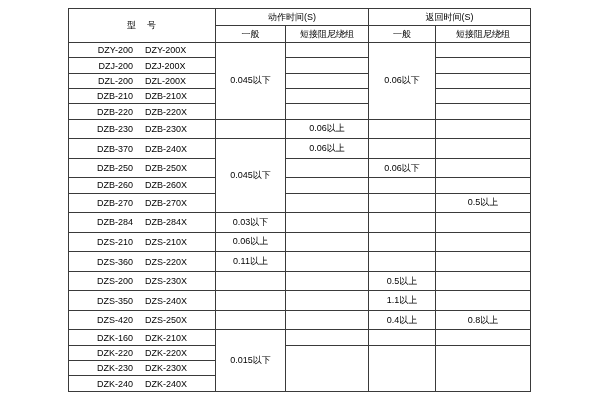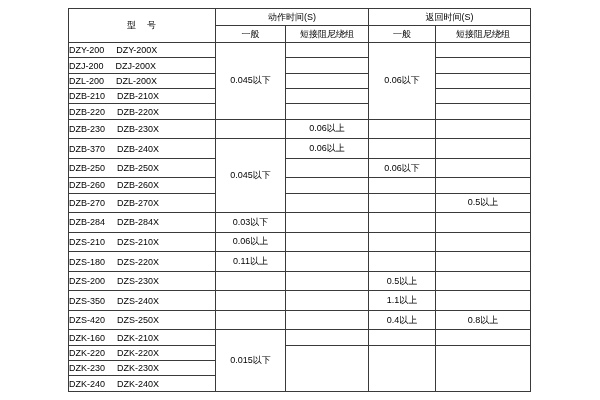--- a/index.html
+++ b/index.html
@@ -19,21 +19,21 @@
     vertical-align: middle;
     font-weight: normal;
     font-size: 9px;
     overflow: hidden;
     white-space: nowrap;
   }
   table.spec { border: 1px solid #2b2b2b; }
   thead tr { height: 17px; }
   .model-header { white-space: pre; letter-spacing: 1px; }
   td.model-cell { }
-  td.model-cell .pair { display: flex; justify-content: flex-start; gap: 12px; }
+  td.model-cell .pair { display: flex; justify-content: center; gap: 12px; }
   td.val-cell { }
 </style>
 </head>
 <body>
 
 <div class="canvas">
   <table class="spec">
     <colgroup>
       <col style="width:147px">
       <col style="width:70px">
@@ -184,21 +184,21 @@
             </div>
           </td>
           <td class="val-cell">0.06以上</td>
           <td class="val-cell"></td>
           <td class="val-cell"></td>
           <td class="val-cell"></td>
         </tr>
         <tr>
           <td class="model-cell">
             <div class="pair">
-              <span>DZS-180</span>
+              <span>DZS-360</span>
               <span>DZS-220X</span>
             </div>
           </td>
           <td class="val-cell">0.11以上</td>
           <td class="val-cell"></td>
           <td class="val-cell"></td>
           <td class="val-cell"></td>
         </tr>
         <tr>
           <td class="model-cell">

